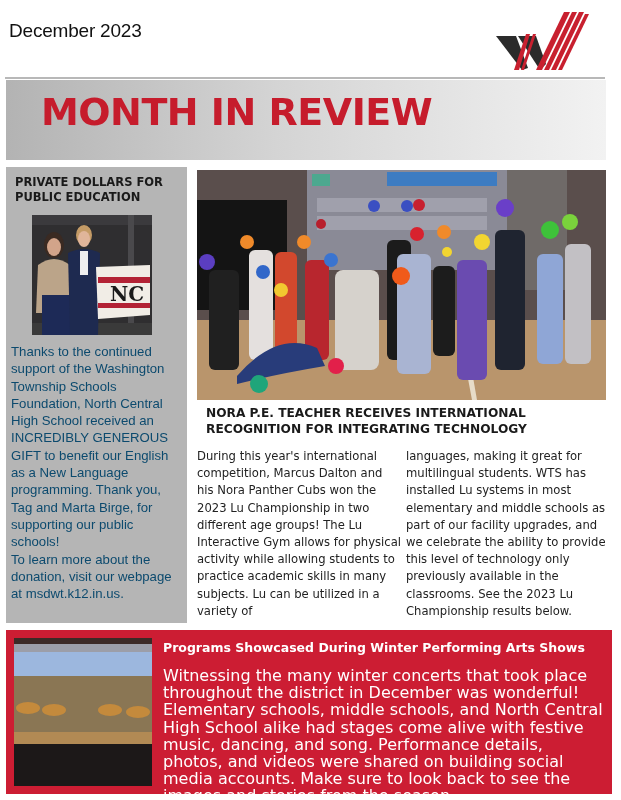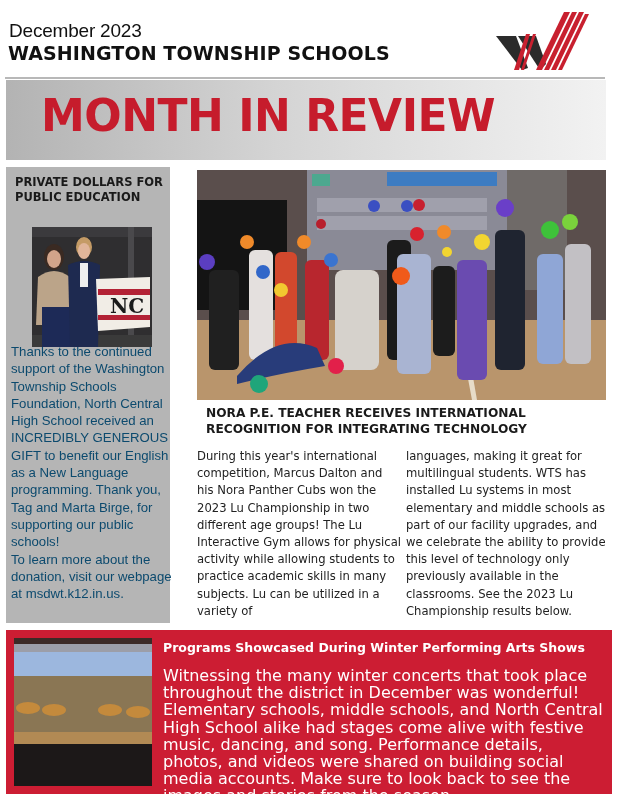--- a/index.html
+++ b/index.html
@@ -8,26 +8,26 @@
 
     .header { position: absolute; left: 0; top: 0; width: 621px; height: 76px; }
     .date-line { position: absolute; left: 9px; top: 20px; font-family: "Liberation Sans", sans-serif; font-size: 19px; color: #111; letter-spacing: -0.2px; }
     .org-name { position: absolute; left: 8px; top: 42px; font-family: "DejaVu Sans", sans-serif; font-weight: bold; font-size: 19px; color: #111; letter-spacing: 0.1px; }
     .logo { position: absolute; left: 492px; top: 8px; width: 100px; height: 66px; }
     .header-rule { position: absolute; left: 5px; top: 77px; width: 600px; height: 2px; background: #b8b8b8; }
 
     .banner { position: absolute; left: 6px; top: 80px; width: 600px; height: 80px;
       background: linear-gradient(90deg, #b3b3b3 0%, #d4d4d4 45%, #f2f2f2 100%); }
     .banner-title { position: absolute; left: 35px; top: 10px; font-family: "DejaVu Sans", sans-serif; font-weight: bold;
-      font-size: 44px; color: #c61c2c; letter-spacing: -0.5px; white-space: nowrap; }
+      font-size: 38px; color: #c61c2c; letter-spacing: -0.5px; white-space: nowrap; }
 
-    .sidebar { position: absolute; left: 6px; top: 167px; width: 164px; height: 456px; background: #b5b5b5; }
+    .sidebar { position: absolute; left: 6px; top: 167px; width: 181px; height: 456px; background: #b5b5b5; }
     .sidebar-title { position: absolute; left: 9px; top: 8px; width: 165px; font-family: "DejaVu Sans", sans-serif;
       font-weight: bold; font-size: 11.5px; line-height: 15px; color: #1a1a1a; }
-    .sidebar-photo { position: absolute; left: 26px; top: 60px; width: 120px; height: 120px; overflow: hidden; background: #0ea5e9; }
+    .sidebar-photo { position: absolute; left: 26px; top: 48px; width: 120px; height: 120px; overflow: hidden; background: #0ea5e9; }
     .sidebar-text { position: absolute; left: 5px; top: 176px; width: 172px; font-family: "Liberation Sans", sans-serif;
       font-size: 13.2px; line-height: 17.3px; color: #0c4a6e; }
 
     .main-photo { position: absolute; left: 197px; top: 170px; width: 409px; height: 230px; overflow: hidden; background: #4a4244; }
 
     .article-title { position: absolute; left: 206px; top: 405px; width: 415px; font-family: "DejaVu Sans", sans-serif;
       font-weight: bold; font-size: 12.2px; line-height: 16px; color: #1a1a1a; }
     .article-col { position: absolute; top: 448px; font-family: "DejaVu Sans", sans-serif; font-size: 11.6px; line-height: 17.2px; color: #222; }
     .col-1 { left: 197px; width: 205px; }
     .col-2 { left: 406px; width: 210px; }
@@ -35,21 +35,20 @@
     .red-section { position: absolute; left: 6px; top: 630px; width: 606px; height: 164px; background: #cc1d33; }
     .red-photo { position: absolute; left: 8px; top: 8px; width: 138px; height: 148px; overflow: hidden; background: #2b2320; }
     .red-title { position: absolute; left: 157px; top: 10px; font-family: "DejaVu Sans", sans-serif; font-weight: bold; font-size: 12.5px; color: #ffffff; white-space: nowrap; }
     .red-text { position: absolute; left: 157px; top: 37px; width: 440px; font-family: "DejaVu Sans", sans-serif; font-size: 16px; line-height: 17.2px; color: #ffffff; }
   </style>
 </head>
 <body>
 
 <div class="header">
   <div class="date-line">December 2023</div>
-  <div class="org-name">WASHINGTON TOWNSHIP SCHOOLS</div>
   <svg class="logo" viewBox="0 0 100 66">
     <path d="M4 28 L24 28 L36 60 L30 62 Z" fill="#2b2b2b"></path>
     <path d="M26 28 L44 28 L54 56 L48 62 Z" fill="#2b2b2b"></path>
     <path d="M22 62 L34 26 L38 26 L27 62 Z" fill="#c8202f"></path>
     <path d="M29 62 L41 26 L44 26 L32 62 Z" fill="#c8202f"></path>
     <path d="M44 62 L72 4 L78 4 L50 62 Z" fill="#c8202f"></path>
     <path d="M52 62 L80 4 L85 4 L57 62 Z" fill="#c8202f"></path>
     <path d="M59 62 L87 4 L92 4 L64 62 Z" fill="#c8202f"></path>
     <path d="M66 62 L93 6 L97 6 L70 62 Z" fill="#c8202f"></path>
   </svg>

